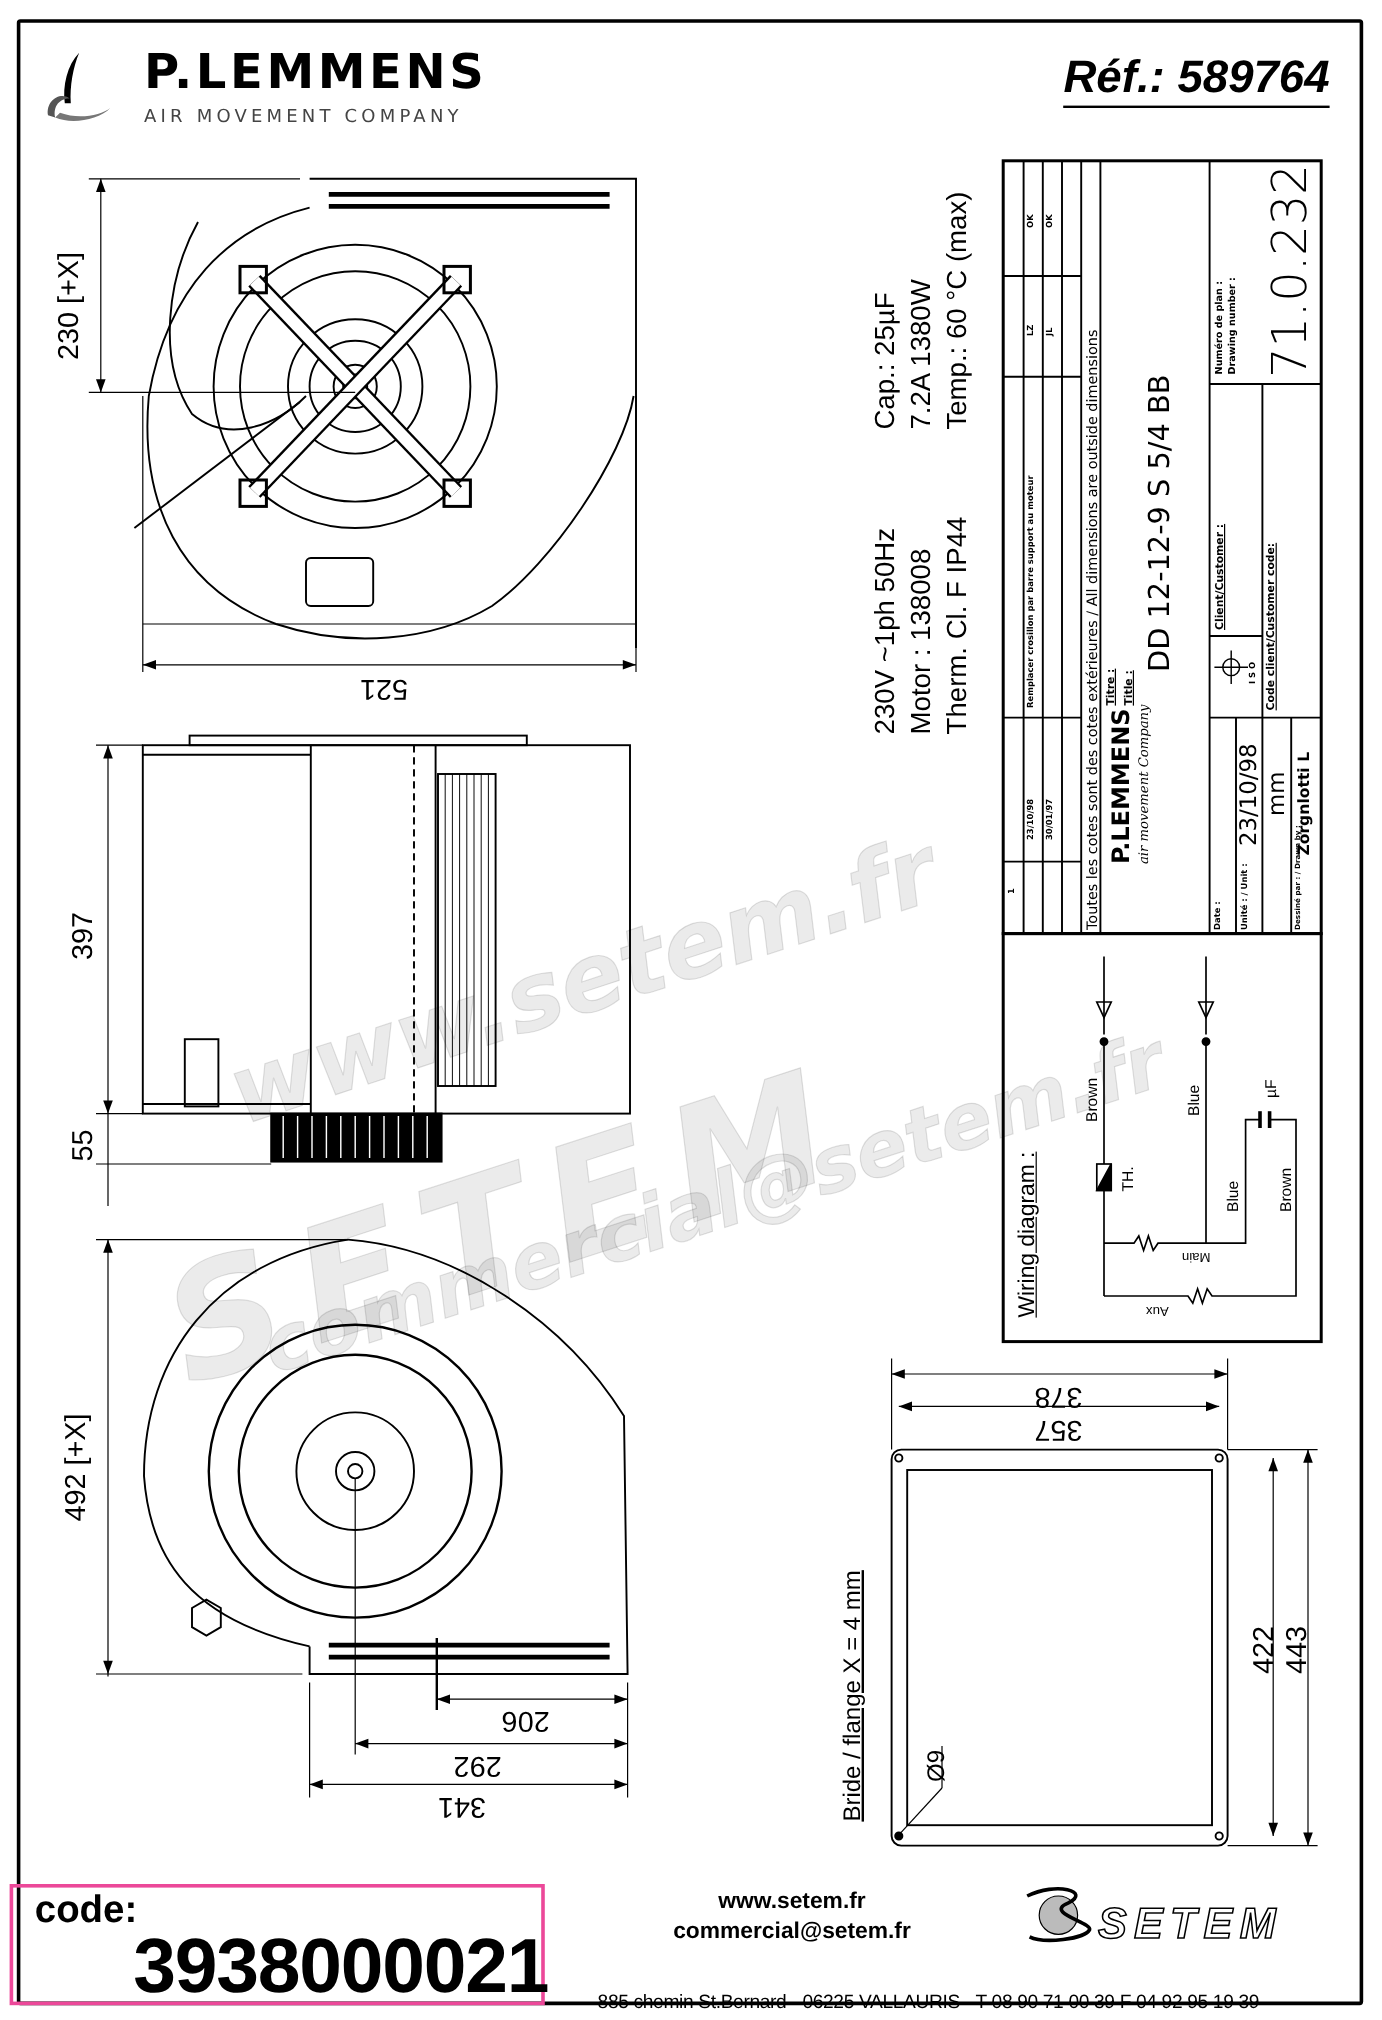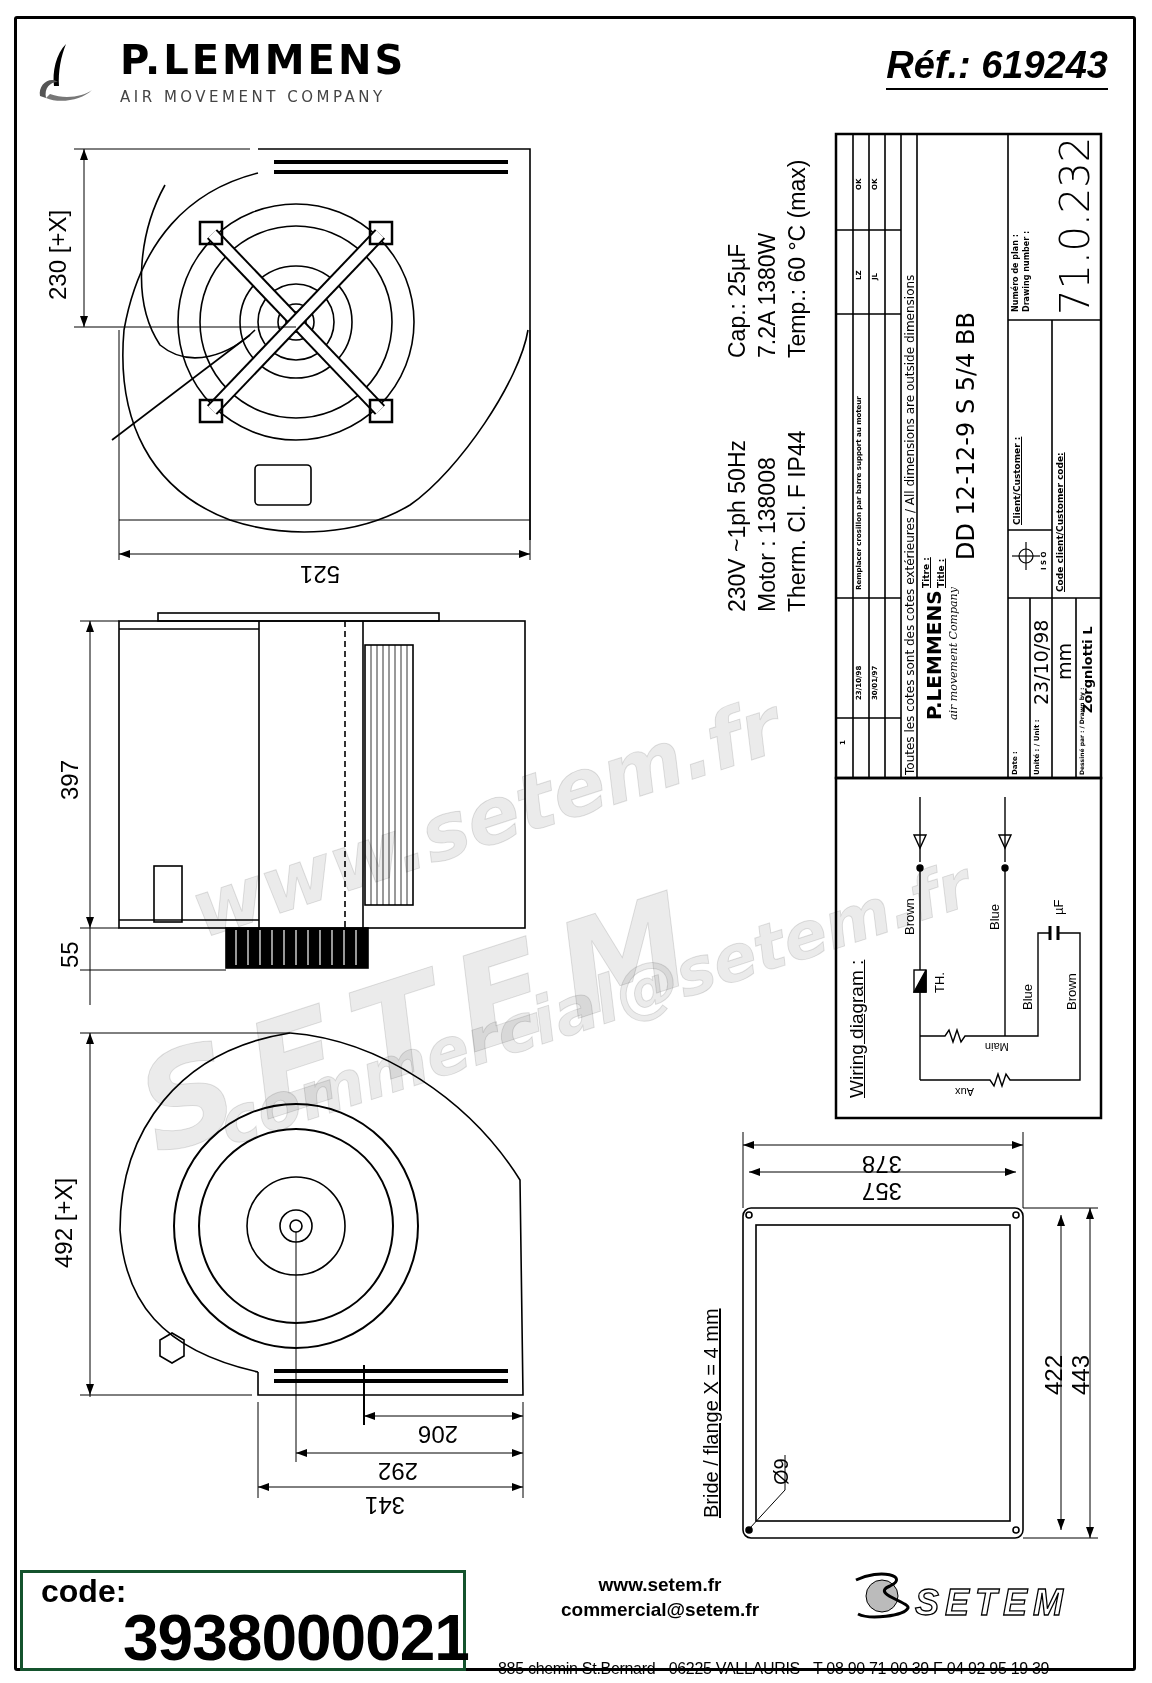--- a/index.html
+++ b/index.html
@@ -5,21 +5,21 @@
   html,body{margin:0;padding:0;background:#fff;}
   body{width:1152px;height:1683px;position:relative;overflow:hidden;font-family:"Liberation Sans",sans-serif;color:#000;}
   .frame{position:absolute;left:14px;top:16px;width:1122px;height:1655px;border:3px solid #000;border-radius:3px;box-sizing:border-box;}
   .abs{position:absolute;}
   .logo-word{left:120px;top:40px;font-family:"DejaVu Sans",sans-serif;font-weight:bold;font-size:40px;letter-spacing:3px;line-height:1;}
   .logo-sub{left:120px;top:88px;font-family:"DejaVu Sans",sans-serif;font-size:15px;letter-spacing:3.5px;color:#444;}
   .ref{right:44px;top:46px;font-weight:bold;font-style:italic;font-size:38px;border-bottom:2px solid #000;padding-bottom:2px;line-height:1.05;}
   .rot{transform-origin:0 0;transform:rotate(-90deg);white-space:nowrap;}
   .spec{font-size:23px;line-height:30px;}
   .drawing{position:absolute;left:0;top:0;}
-  .codebox{left:20px;top:1570px;width:446px;height:101px;border:3px solid #14532d;box-sizing:border-box;}
+  .codebox{left:8px;top:1570px;width:446px;height:101px;border:3px solid #ec4899;box-sizing:border-box;}
   .code-label{left:18px;top:0px;font-size:32px;font-weight:bold;}
   .code-value{left:100px;top:28px;font-size:64px;font-weight:bold;letter-spacing:-1px;}
   .footer-web{left:560px;top:1572px;width:200px;text-align:center;font-size:19px;font-weight:bold;line-height:25px;}
   .footer-addr{left:498px;top:1632px;font-size:16px;letter-spacing:-0.3px;margin-top:28px;}
   .setem-word{left:915px;top:1582px;font-size:36px;font-style:italic;font-weight:bold;color:#fff;-webkit-text-stroke:1.3px #000;letter-spacing:6px;}
   .tb-small{font-family:"DejaVu Sans",sans-serif;font-weight:bold;font-size:7px;}
   .tb-med{font-family:"DejaVu Sans",sans-serif;font-size:12px;}
   .wm{position:absolute;font-family:"DejaVu Sans",sans-serif;font-weight:bold;font-style:italic;color:rgba(0,0,0,0.08);-webkit-text-stroke:1px rgba(0,0,0,0.12);transform-origin:0 0;white-space:nowrap;pointer-events:none;}
 </style>
 </head>
@@ -27,21 +27,21 @@
 
 <div class="frame"></div>
 
 <svg class="abs" style="left:36px;top:42px" width="60" height="62" viewBox="0 0 60 62">
   <path d="M30 2 C20 12 16 30 18 44 L23 44 C22 30 25 14 30 2 Z" fill="#000"></path>
   <path d="M4 54 C2 42 14 34 22 40 C14 40 8 46 10 56 Z" fill="#555"></path>
   <path d="M10 56 C24 62 46 58 56 48 C48 54 30 58 14 52 Z" fill="#777"></path>
 </svg>
 <div class="abs logo-word">P.LEMMENS</div>
 <div class="abs logo-sub">AIR MOVEMENT COMPANY</div>
-<div class="abs ref">Réf.: 619243</div>
+<div class="abs ref">Réf.: 589764</div>
 
 <div class="abs rot spec" style="left:722px;top:612px;">
   <div>230V   ~1ph   50Hz</div>
   <div>Motor : 138008</div>
   <div>Therm. Cl. F    IP44</div>
 </div>
 <div class="abs rot spec" style="left:722px;top:358px;">
   <div>Cap.: 25µF</div>
   <div>7.2A     1380W</div>
   <div>Temp.: 60 °C (max)</div>

